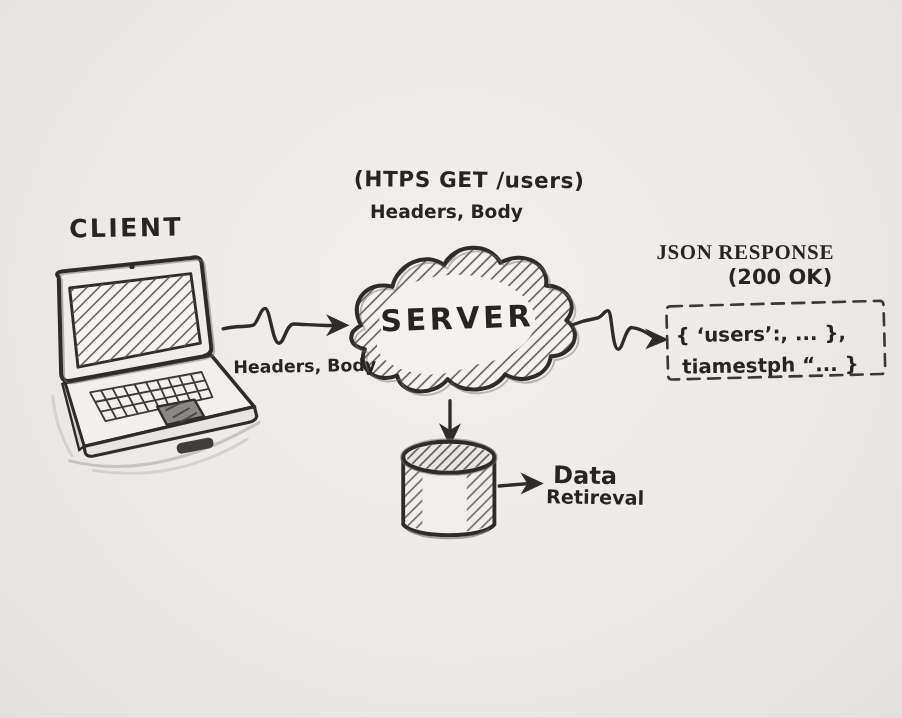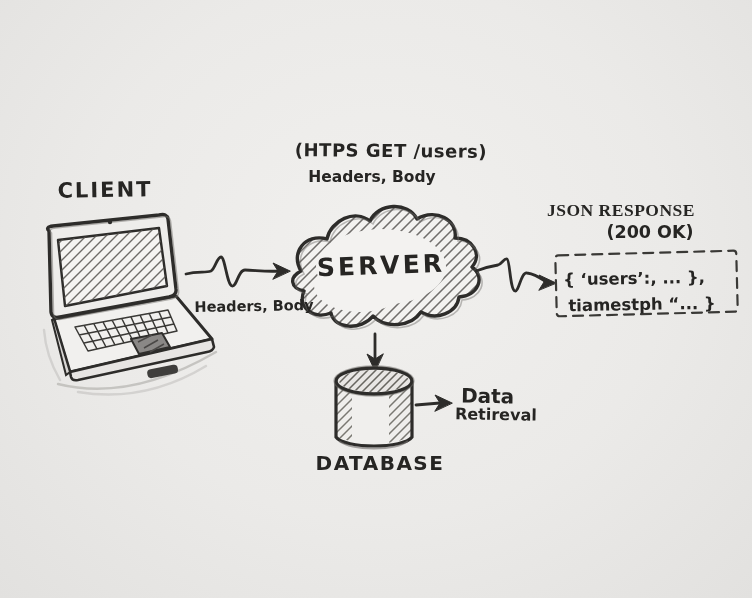--- a/index.html
+++ b/index.html
@@ -125,18 +125,17 @@
 
 <div class="lbl" style="left:254px;top:299px;font-size:14.5px;transform:translateX(-50%) rotate(-1deg);">Headers, Body</div>
 
 <div class="lbl" style="left:381px;top:253px;font-size:25px;letter-spacing:3px;transform:translateX(-50%) rotate(-2deg);">SERVER</div>
 
 <div class="lbl" style="left:621px;top:202px;font-size:17.5px;letter-spacing:0.5px;transform:translateX(-50%);font-family:Liberation Serif, serif;">JSON RESPONSE</div>
 <div class="lbl" style="left:625px;top:224px;font-size:17.5px;transform:translateX(-50%);margin-left:25px;">(200 OK)</div>
 <div class="lbl" style="left:634px;top:271px;font-size:16.5px;transform:translateX(-50%) rotate(-1deg);">{ ‘users’:, ... },</div>
 <div class="lbl" style="left:642px;top:297px;font-size:16.5px;transform:translateX(-50%) rotate(-1deg);">tiamestph “... }</div>
 
-<div class="lbl" style="left:380px;top:453px;font-size:20px;letter-spacing:1.5px;transform:translateX(-50%);">DATABASE</div>
 
 <div class="lbl" style="left:461px;top:386px;font-size:20px;transform:rotate(1deg);">Data</div>
 <div class="lbl" style="left:455px;top:407px;font-size:16px;transform:rotate(1deg);">Retireval</div>
 
 </div>
 
 </body></html>

